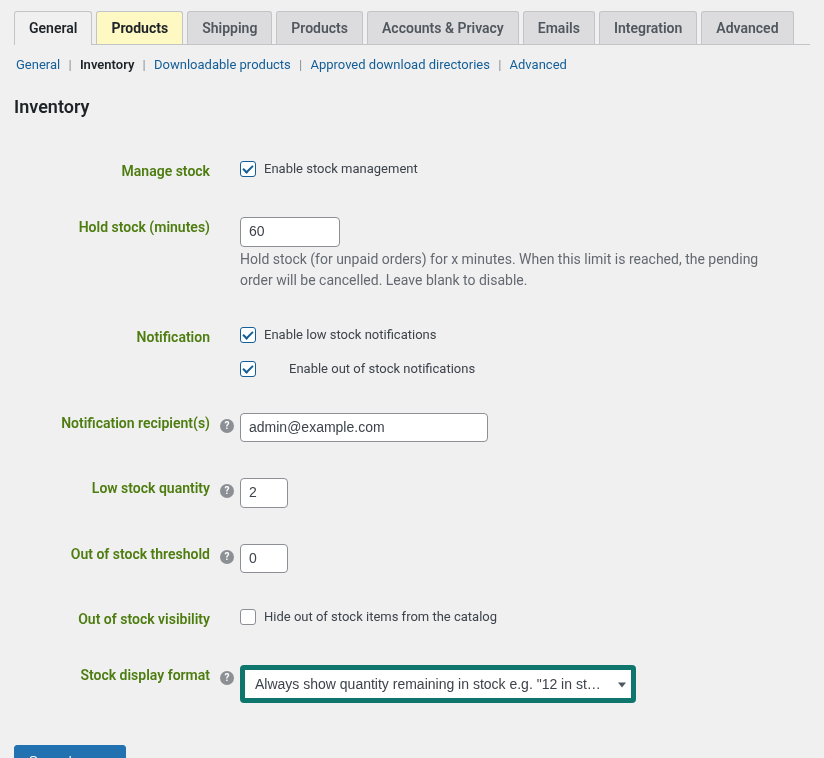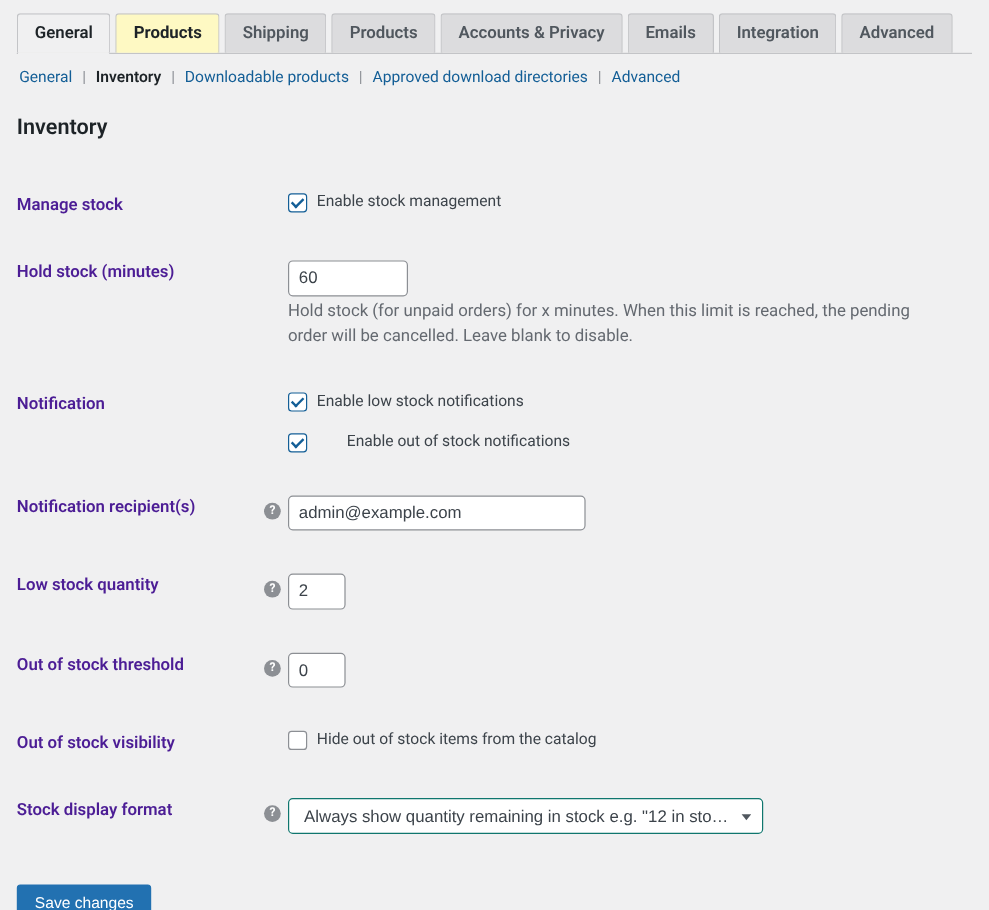--- a/index.html
+++ b/index.html
@@ -80,23 +80,23 @@
     }
     .form-table {
       width: 100%;
       border-collapse: collapse;
       margin-top: 18px;
     }
     .form-table tr {
       vertical-align: top;
     }
     .form-table th {
-      text-align: left;
+      text-align: right;
       font-weight: 600;
-      color: #4c1d95;
+      color: #4d7c0f;
       font-size: 14px;
       padding: 20px 10px 20px 14px;
       width: 220px;
       vertical-align: top;
     }
     .form-table td {
       padding: 18px 14px 18px 0;
       font-size: 13px;
       vertical-align: top;
     }
@@ -181,31 +181,30 @@
       max-width: 548px;
     }
     .select-wrap {
       position: relative;
       display: inline-block;
       width: 396px;
     }
     .select-wrap select {
       width: 100%;
       padding: 6px 28px 6px 10px;
-      border: 1px solid #0f766e;
+      border: 5px solid #0f766e;
       border-radius: 4px;
       font-size: 14px;
       background: #fff;
       color: #3c434a;
       appearance: none;
       cursor: pointer;
       white-space: nowrap;
       overflow: hidden;
       text-overflow: ellipsis;
-      text-align: right;
     }
     .select-wrap::after {
       content: "";
       position: absolute;
       right: 10px;
       top: 50%;
       transform: translateY(-30%);
       width: 0;
       height: 0;
       border-left: 4px solid transparent;

